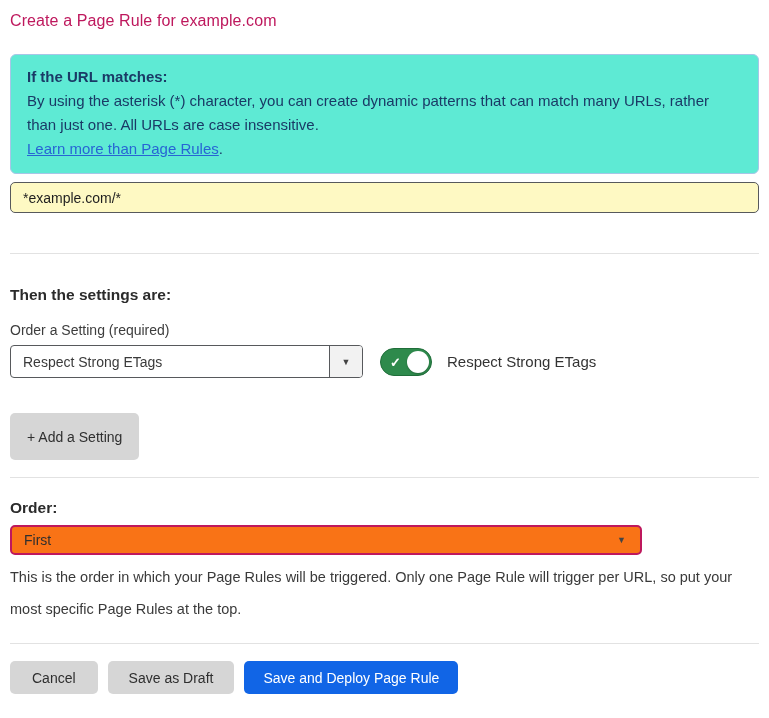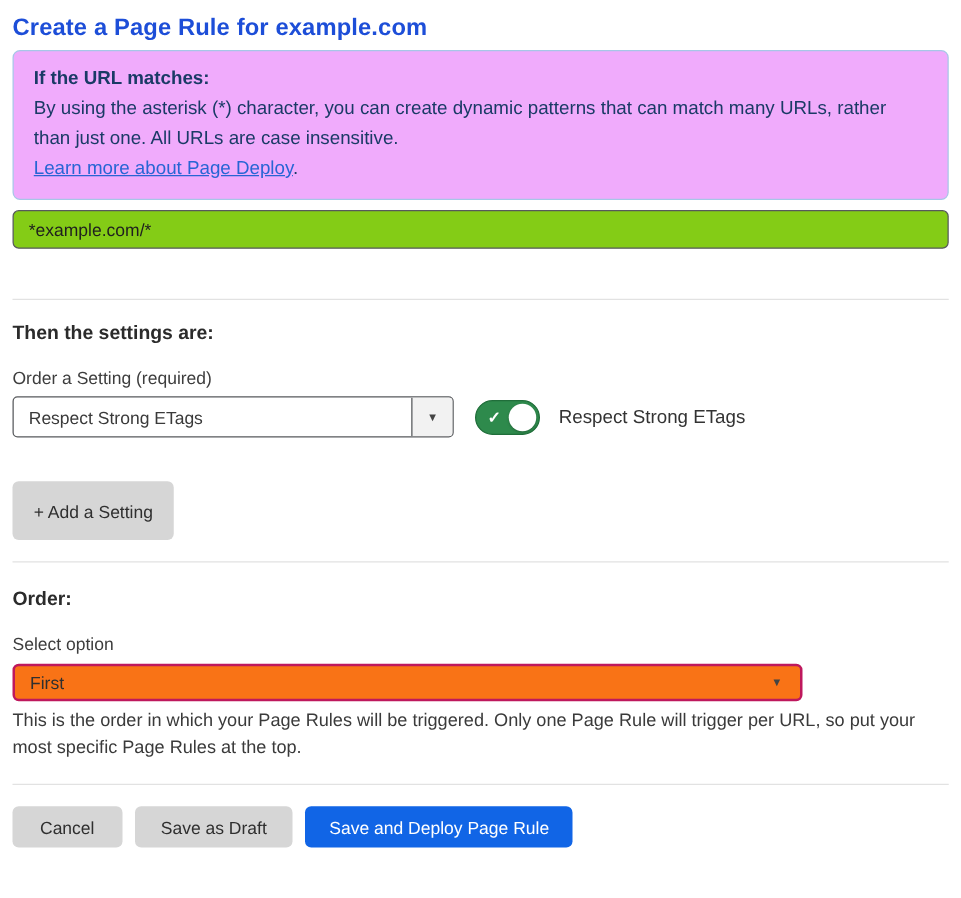--- a/index.html
+++ b/index.html
@@ -7,30 +7,30 @@
   body {
     width: 769px;
     height: 718px;
     font-family: "Liberation Sans", sans-serif;
     color: #313131;
     overflow: hidden;
   }
   .container { padding: 0 10px; }
 
   .page-title {
-    font-size: 19px;
-    font-weight: bold;
-    color: #1d4ed8;
+    font-size: 16px;
+    font-weight: normal;
+    color: #be185d;
     margin-top: 12px;
     letter-spacing: .1px;
   }
 
   .info-box {
-    margin-top: 6px;
-    background: #f0abfc;
+    margin-top: 24px;
+    background: #5eead4;
     border: 1px solid #a7c6e7;
     border-radius: 6px;
     padding: 10px 16px 12px 16px;
     color: #1a3a66;
     font-size: 15px;
     line-height: 24px;
   }
   .info-box .info-heading { font-weight: bold; }
   .info-box a.info-link {
     color: #2765d4;
@@ -41,21 +41,21 @@
   .field-label {
     font-size: 14px;
     color: #3d3d3d;
     margin-top: 18px;
   }
 
   .url-input {
     margin-top: 8px;
     width: 749px;
     height: 31px;
-    background: #84cc16;
+    background: #fef9c3;
     border: 1px solid #57595c;
     border-radius: 5px;
     padding: 0 12px;
     font-size: 14px;
     color: #1f1f1f;
     font-family: "Liberation Sans", sans-serif;
     outline: none;
   }
 
   .divider {
@@ -63,21 +63,21 @@
     border-top: 1px solid #e2e2e2;
     margin-top: 40px;
   }
   .divider.d2 { margin-top: 17px; }
   .divider.d3 { margin-top: 18px; }
 
   .section-heading {
     font-size: 15.5px;
     font-weight: bold;
     color: #2b2b2b;
-    margin-top: 18px;
+    margin-top: 32px;
   }
   .section-heading.order { margin-top: 21px; }
 
   .setting-row {
     margin-top: 7px;
     display: flex;
     align-items: center;
   }
 
   .select-box {
@@ -185,21 +185,21 @@
     right: 14px;
     top: 50%;
     transform: translateY(-50%);
     font-size: 9px;
     color: #444444;
   }
 
   .help-text {
     margin-top: 6px;
     font-size: 14.5px;
-    line-height: 21px;
+    line-height: 32px;
     color: #3a3a3a;
     max-width: 745px;
   }
 
   .footer-buttons {
     margin-top: 17px;
     display: flex;
     gap: 10px;
   }
   .footer-buttons .btn { height: 33px; }
@@ -214,21 +214,21 @@
 </head>
 <body>
 
 <div class="container">
 
   <h1 class="page-title">Create a Page Rule for example.com</h1>
 
   <div class="info-box">
     <div class="info-heading">If the URL matches:</div>
     <div class="info-body">By using the asterisk (*) character, you can create dynamic patterns that can match many URLs, rather than just one. All URLs are case insensitive.</div>
-    <div><a class="info-link">Learn more about Page Deploy</a><span>.</span></div>
+    <div><a class="info-link">Learn more than Page Rules</a><span>.</span></div>
   </div>
 
   <input class="url-input" type="text" value="*example.com/*" style="">
 
   <hr class="divider">
 
   <div class="section-heading">Then the settings are:</div>
 
   <div class="field-label">Order a Setting (required)</div>
 
@@ -243,21 +243,20 @@
     </div>
     <span class="toggle-label">Respect Strong ETags</span>
   </div>
 
   <button class="btn btn-gray add-setting-btn">+ Add a Setting</button>
 
   <hr class="divider d2">
 
   <div class="section-heading order">Order:</div>
 
-  <div class="field-label">Select option</div>
 
   <div class="order-select">
     <span class="select-text">First</span>
     <span class="caret">▼</span>
   </div>
 
   <div class="help-text">This is the order in which your Page Rules will be triggered. Only one Page Rule will trigger per URL, so put your most specific Page Rules at the top.</div>
 
   <hr class="divider d3">
 

